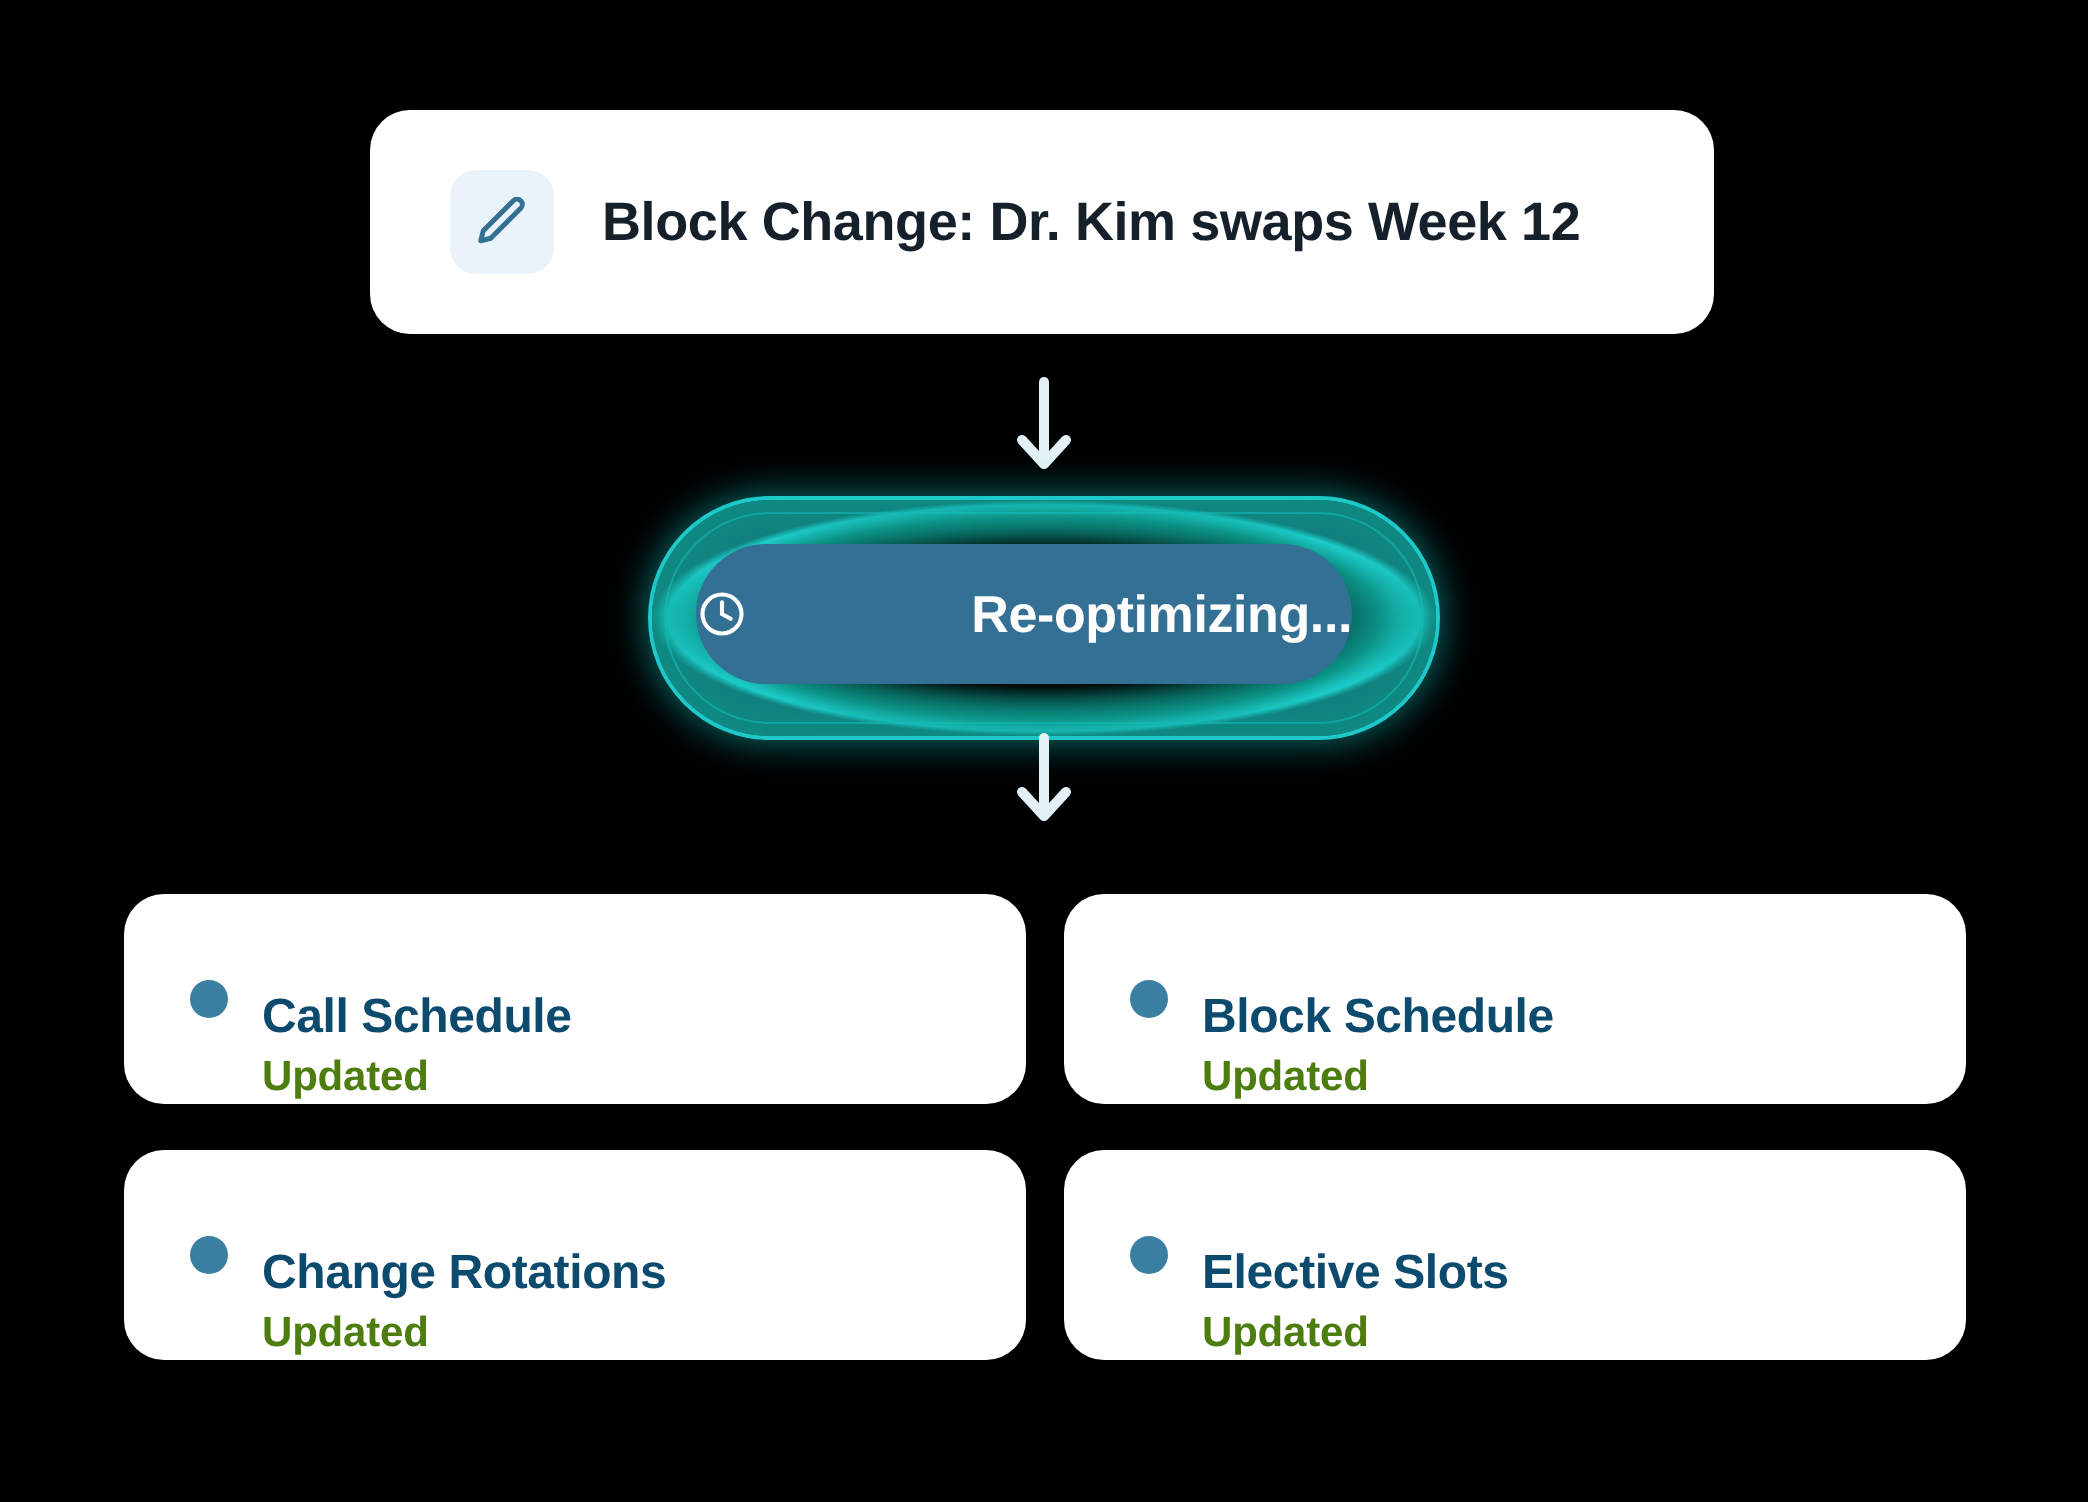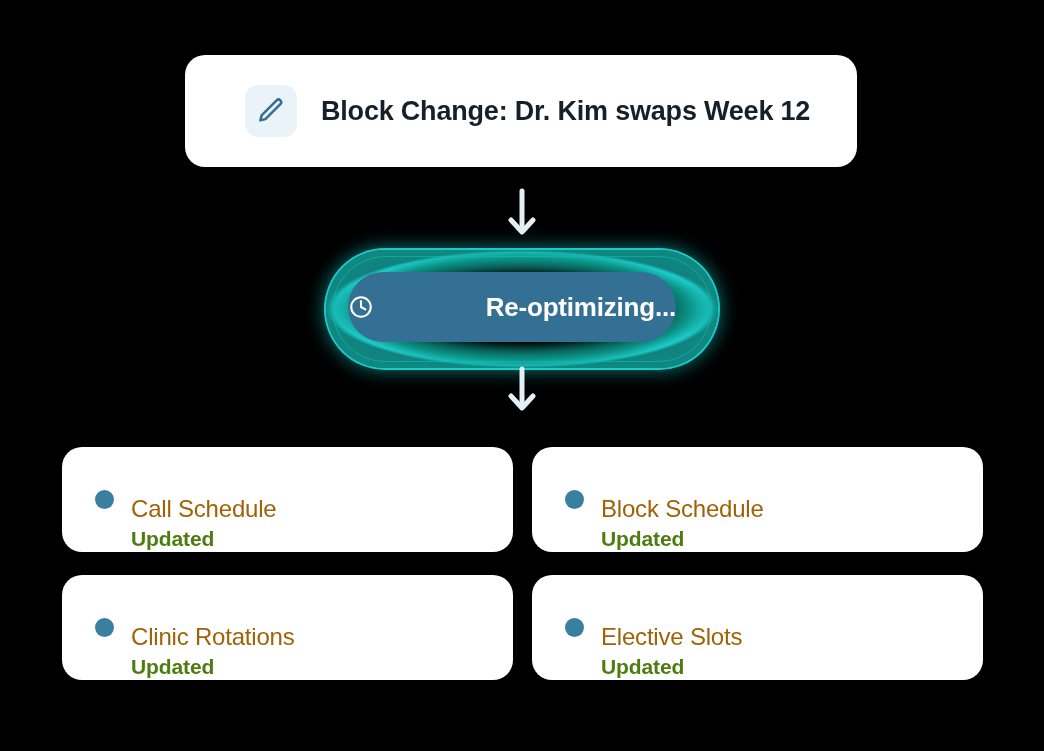--- a/index.html
+++ b/index.html
@@ -27,21 +27,21 @@
   .header-card {
     position: absolute;
     left: 185px;
     top: 55px;
     width: 672px;
     height: 112px;
     background: #ffffff;
     border-radius: 20px;
     display: flex;
     align-items: center;
-    padding-left: 60px;
+    padding-left: 40px;
     box-sizing: border-box;
   }
   .icon-box {
     width: 52px;
     height: 52px;
     border-radius: 13px;
     background: #eaf3fa;
     display: flex;
     align-items: center;
     justify-content: center;
@@ -149,22 +149,22 @@
     flex: 0 0 auto;
   }
   .card-text {
     margin-left: 17px;
     display: flex;
     flex-direction: column;
     justify-content: center;
   }
   .card-title {
     font-size: 24px;
-    font-weight: normal;
-    color: #a16207;
+    font-weight: bold;
+    color: #0c4a6e;
     letter-spacing: -0.2px;
     line-height: 1.15;
     margin-top: 48px;
   }
   .card-status {
     font-size: 21px;
     font-weight: bold;
     color: #4d7c0f;
     letter-spacing: -0.1px;
     line-height: 1.3;
@@ -225,21 +225,21 @@
       <span class="dot"></span>
       <div class="card-text">
         <div class="card-title">Block Schedule</div>
         <div class="card-status">Updated</div>
       </div>
     </div>
 
     <div class="result-card">
       <span class="dot"></span>
       <div class="card-text">
-        <div class="card-title">Clinic Rotations</div>
+        <div class="card-title">Change Rotations</div>
         <div class="card-status">Updated</div>
       </div>
     </div>
 
     <div class="result-card">
       <span class="dot"></span>
       <div class="card-text">
         <div class="card-title">Elective Slots</div>
         <div class="card-status">Updated</div>
       </div>

